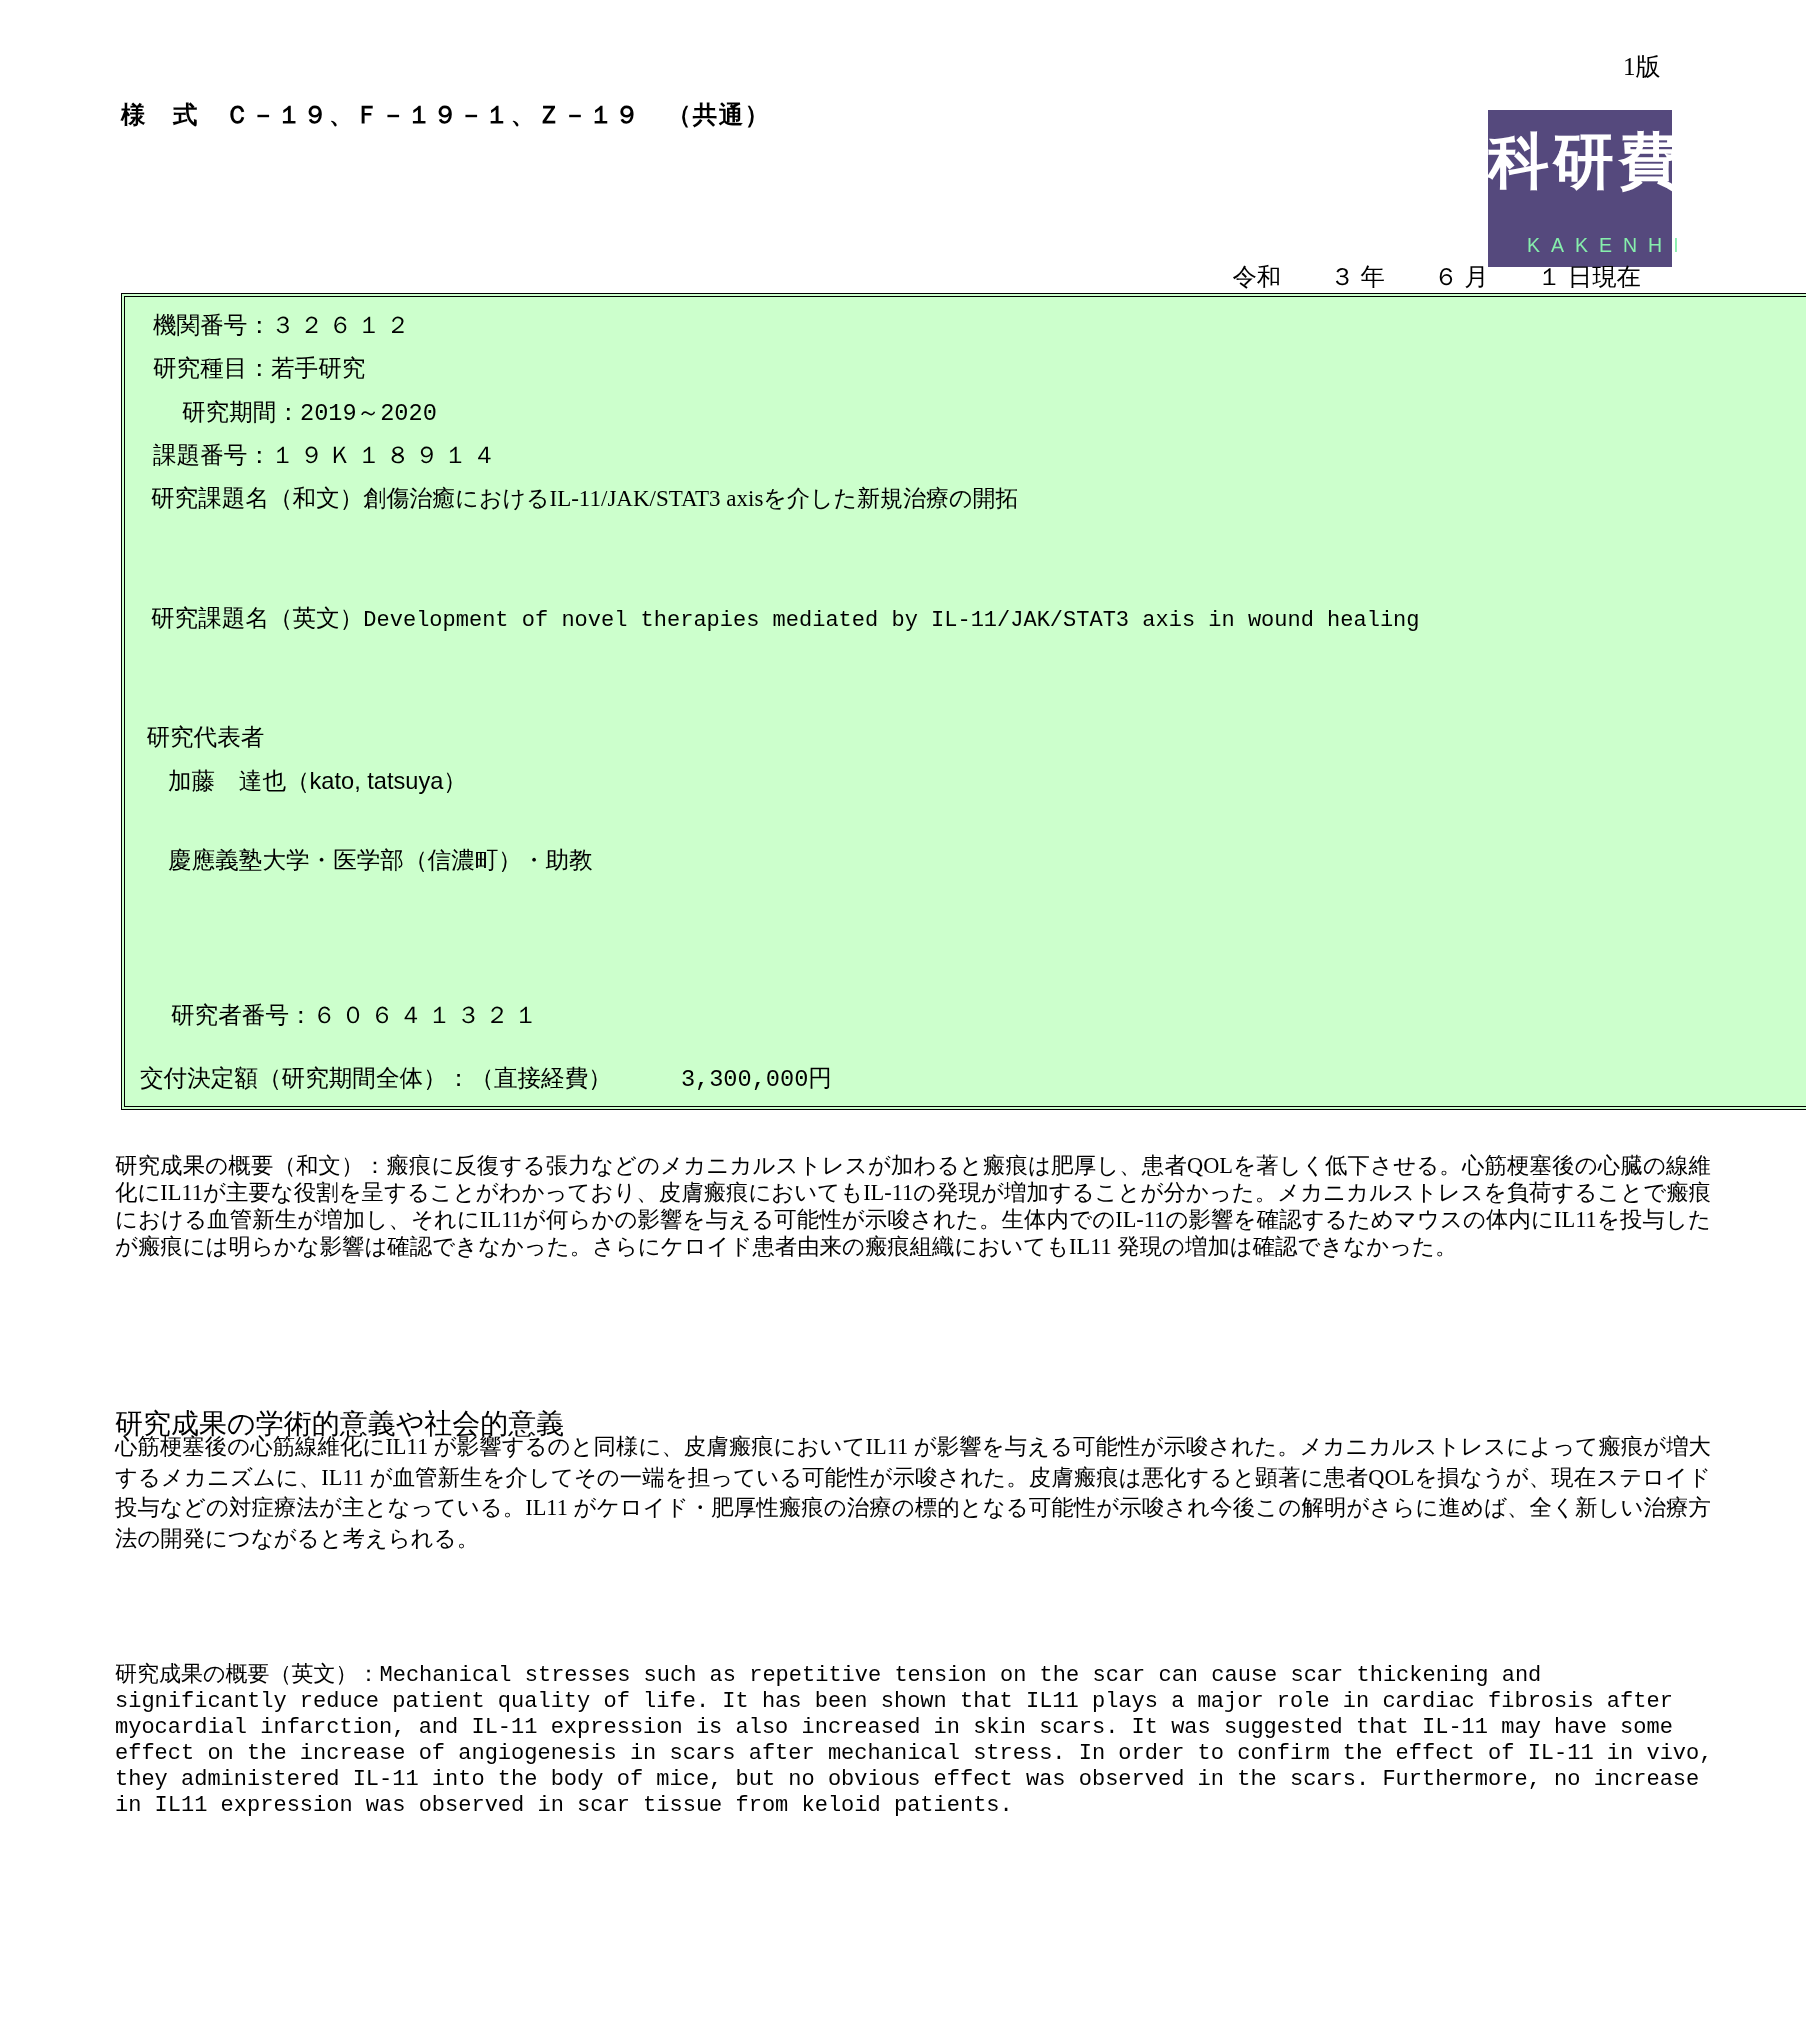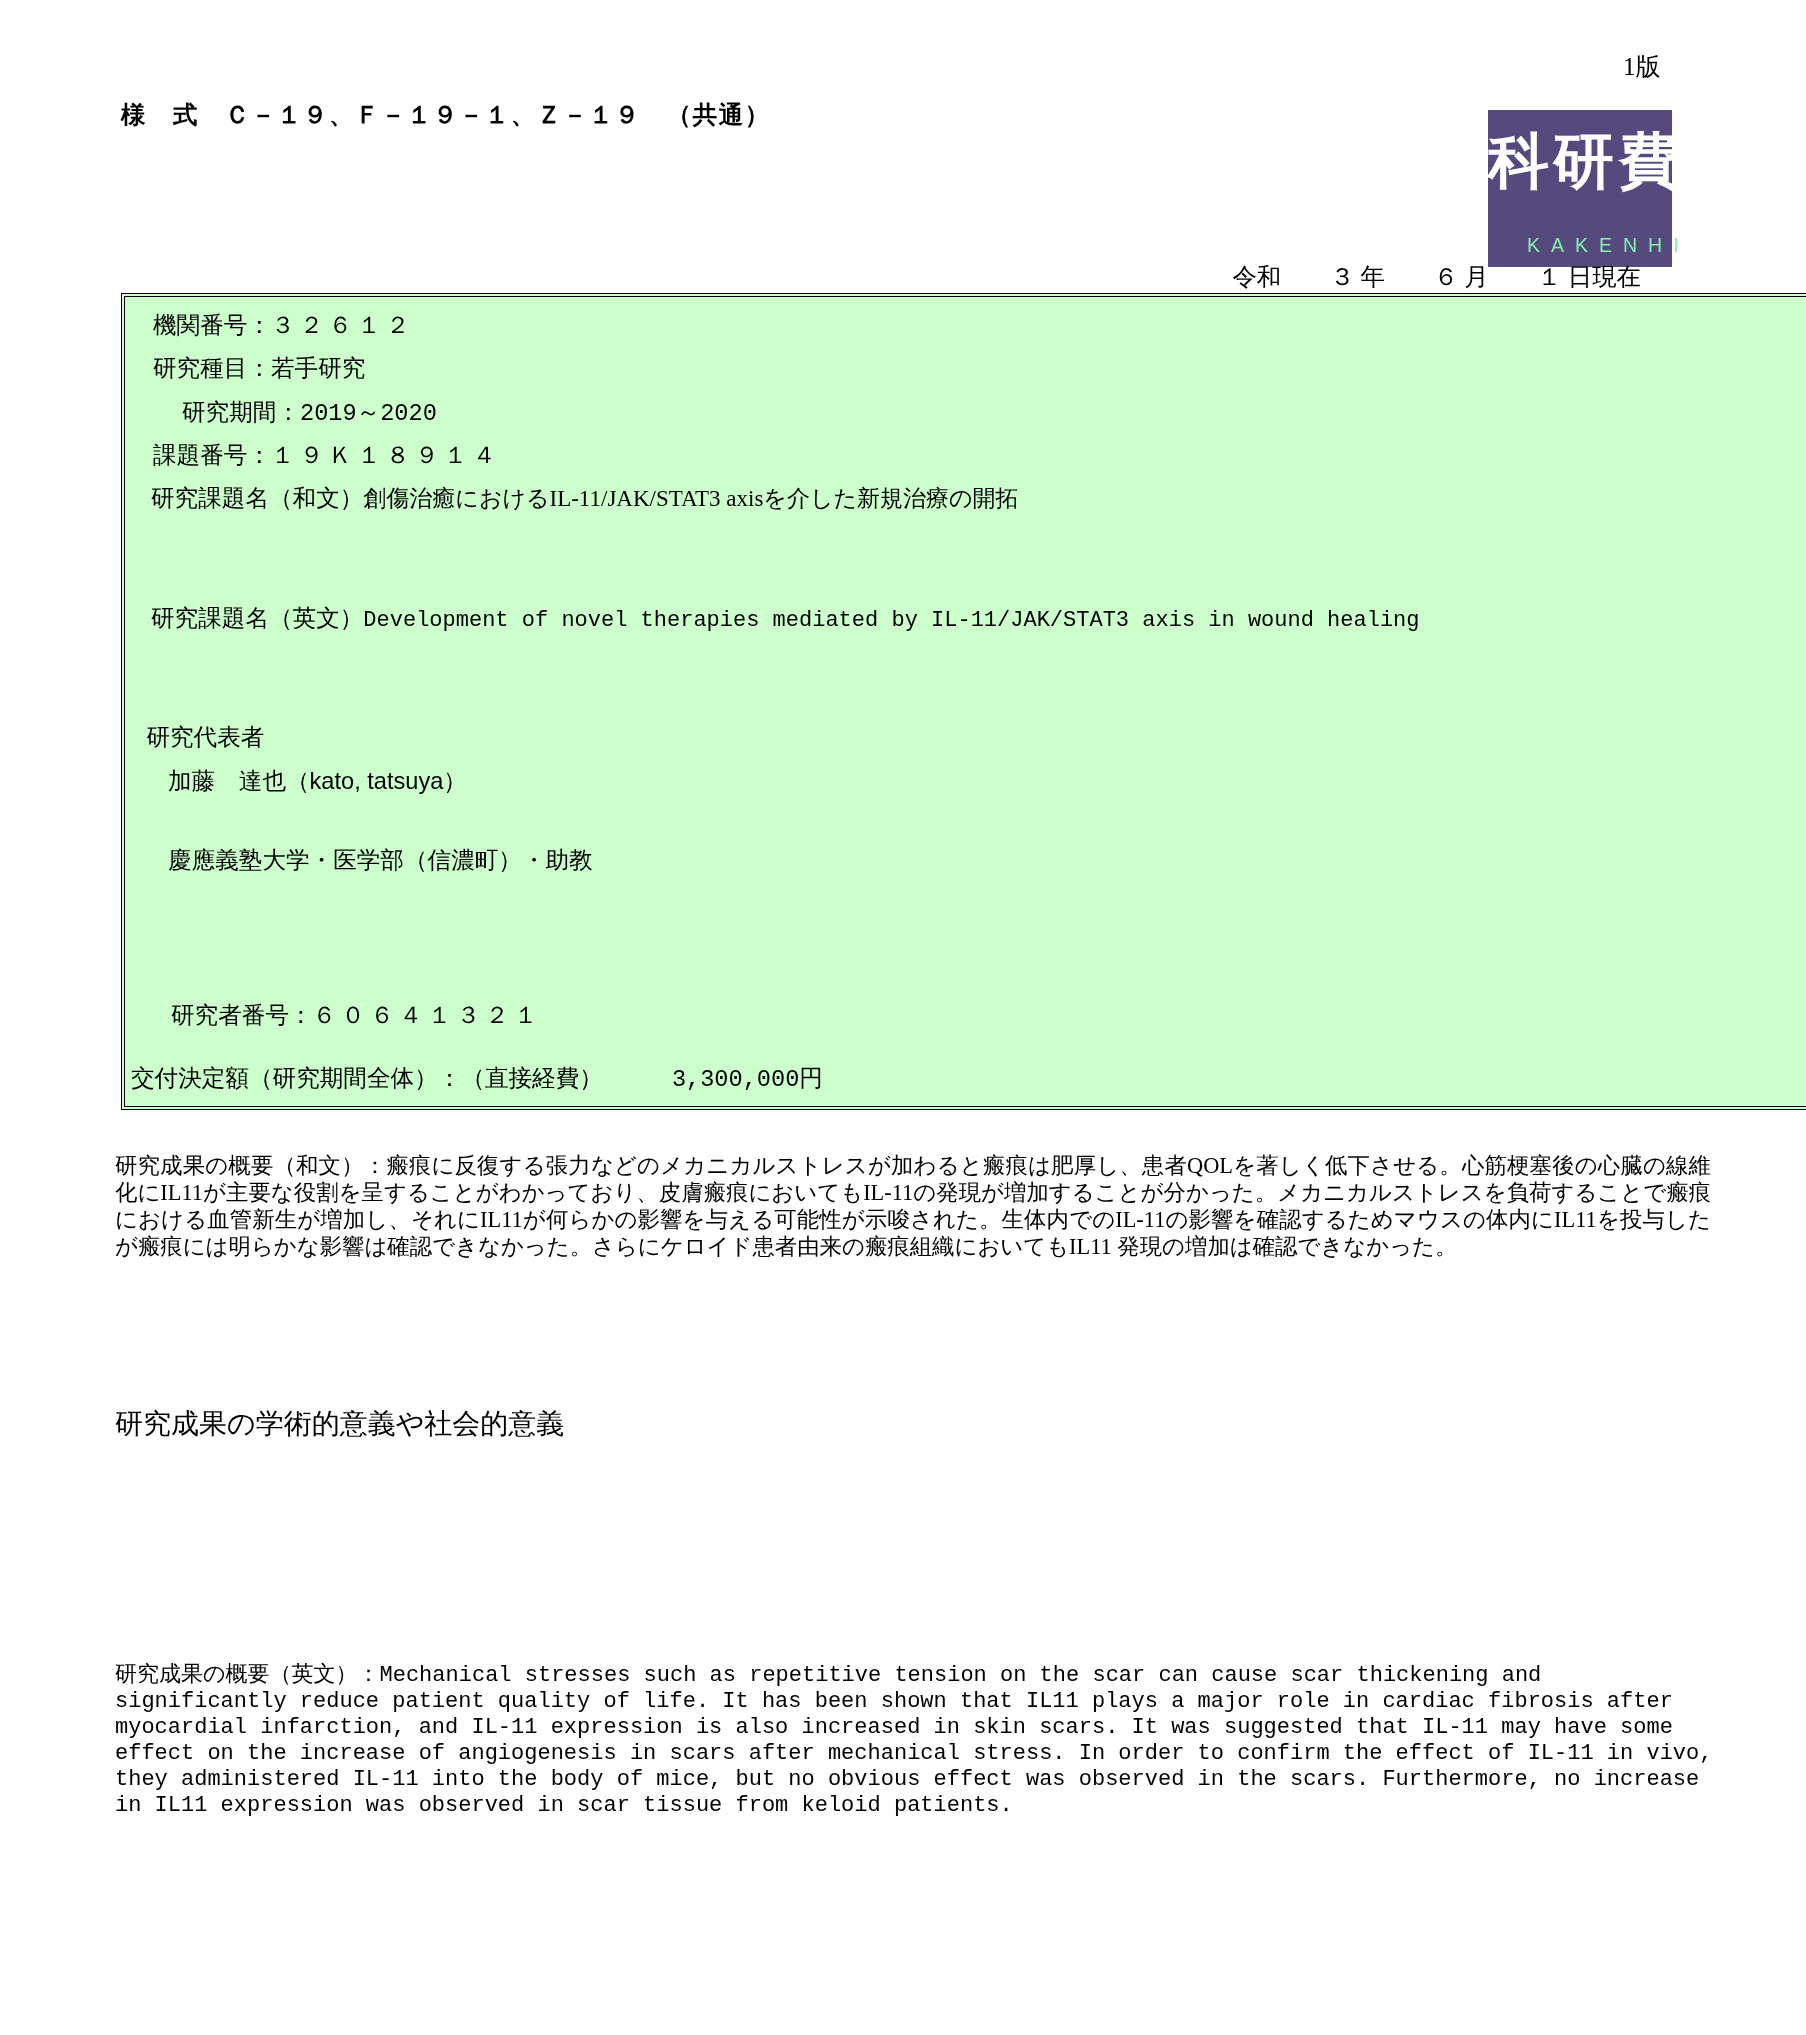--- a/index.html
+++ b/index.html
@@ -53,21 +53,21 @@
   .r-kikan   { left:31px;  top:14.7px; }
   .r-shumoku { left:31px;  top:58px; }
   .r-kikan2  { left:31px;  top:102px;margin-left:29px; }
   .r-kadai   { left:31px;  top:145px; }
   .r-title-ja{ left:29px;  top:188px; }
   .r-title-en{ left:29px;  top:308px; }
   .r-daihyo  { left:24.4px;  top:427px; }
   .r-name    { left:46px; top:471px; }
   .r-affil   { left:46px; top:550px; }
   .r-number  { left:49px; top:705px; }
-  .r-grant   { left:9px;  top:768px; }
+  .r-grant   { left:18px;  top:768px; }
   .title-ja-value { font-size:23px; }
   .title-en-value { font-size:22px; }
   .grant-amount { margin-left:69px; }
 
   .abstract-ja {
     left:115px; top:1152px; width:1596px;
     font-size:22.4px; line-height:27px; text-align:justify;
   }
   .significance-title { left:115px; top:1405px; font-size:28px; }
   .significance-body {
@@ -137,19 +137,20 @@
       <span>交付決定額（研究期間全体）：（直接経費）</span><span class="mono grant-amount">3,300,000円</span>
     </div>
   </div>
 
   <div class="abs abstract-ja mincho">
     <span>研究成果の概要（和文）：</span><span>瘢痕に反復する張力などのメカニカルストレスが加わると瘢痕は肥厚し、患者QOLを著しく低下させる。心筋梗塞後の心臓の線維化にIL11が主要な役割を呈することがわかっており、皮膚瘢痕においてもIL-11の発現が増加することが分かった。メカニカルストレスを負荷することで瘢痕における血管新生が増加し、それにIL11が何らかの影響を与える可能性が示唆された。生体内でのIL-11の影響を確認するためマウスの体内にIL11を投与したが瘢痕には明らかな影響は確認できなかった。さらにケロイド患者由来の瘢痕組織においてもIL11 発現の増加は確認できなかった。</span>
   </div>
 
   <div class="abs significance-title mincho">研究成果の学術的意義や社会的意義</div>
 
+  <div class="abs significance-body mincho">心筋梗塞後の心筋線維化にIL11 が影響するのと同様に、皮膚瘢痕においてIL11 が影響を与える可能性が示唆された。メカニカルストレスによって瘢痕が増大するメカニズムに、IL11 が血管新生を介してその一端を担っている可能性が示唆された。皮膚瘢痕は悪化すると顕著に患者QOLを損なうが、現在ステロイド投与などの対症療法が主となっている。IL11 がケロイド・肥厚性瘢痕の治療の標的となる可能性が示唆され今後この解明がさらに進めば、全く新しい治療方法の開発につながると考えられる。</div>
 
   <div class="abs abstract-en mono">
     <span>研究成果の概要（英文）：</span><span>Mechanical stresses such as repetitive tension on the scar can cause scar thickening and significantly reduce patient quality of life. It has been shown that IL11 plays a major role in cardiac fibrosis after myocardial infarction, and IL-11 expression is also increased in skin scars. It was suggested that IL-11 may have some effect on the increase of angiogenesis in scars after mechanical stress. In order to confirm the effect of IL-11 in vivo, they administered IL-11 into the body of mice, but no obvious effect was observed in the scars. Furthermore, no increase in IL11 expression was observed in scar tissue from keloid patients.</span>
   </div>
 
 </div>
 
 
 </body></html>

